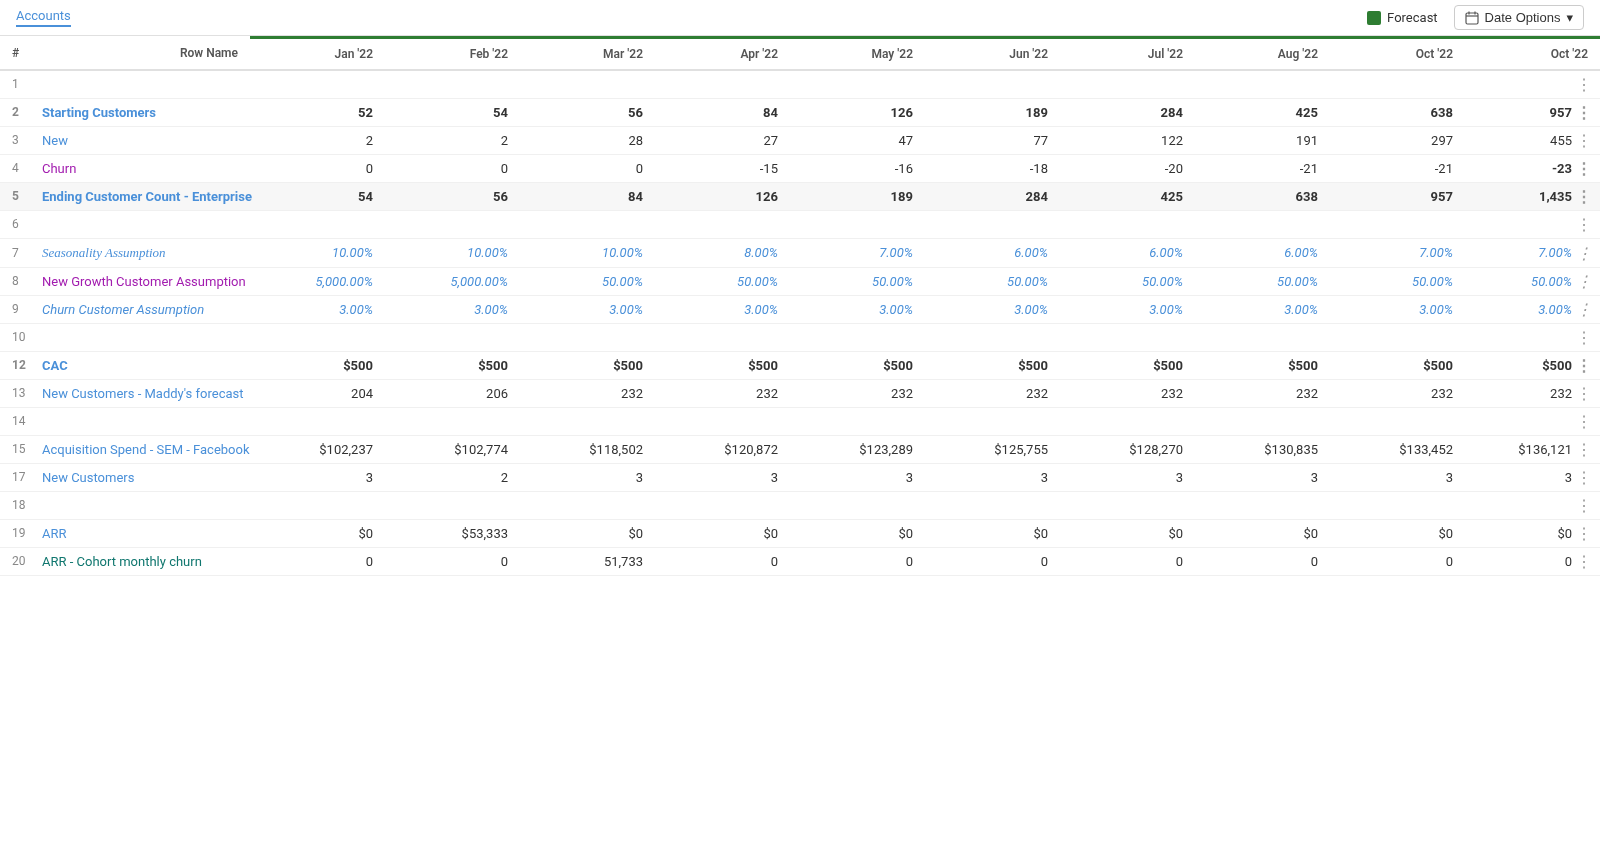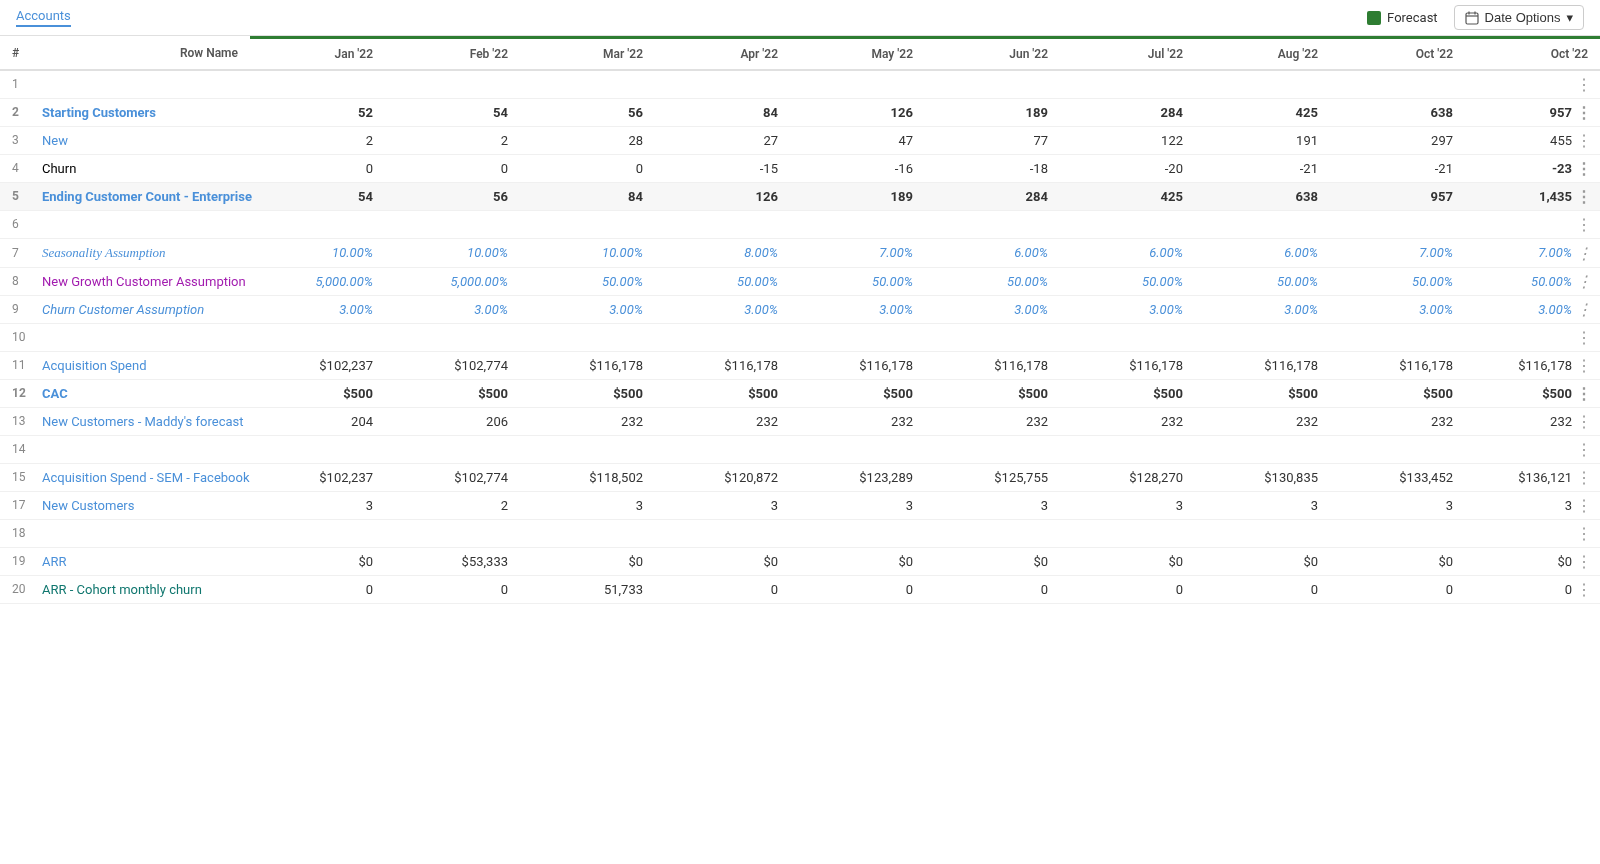--- a/index.html
+++ b/index.html
@@ -147,21 +147,21 @@
           <td>27</td>
           <td>47</td>
           <td>77</td>
           <td>122</td>
           <td>191</td>
           <td>297</td>
           <td style="position: relative; padding-right: 28px;">455<span class="row-menu">⋮</span></td>
         </tr>
         <tr>
           <td>4</td>
-          <td><span style="color: #000000;">Churn</span></td>
+          <td><span style="color: #a21caf;">Churn</span></td>
           <td>0</td>
           <td>0</td>
           <td>0</td>
           <td>-15</td>
           <td>-16</td>
           <td>-18</td>
           <td>-20</td>
           <td>-21</td>
           <td>-21</td>
           <td style="position: relative; padding-right: 28px; font-weight: bold;">-23<span class="row-menu">⋮</span></td>
@@ -247,34 +247,20 @@
           <td></td>
           <td></td>
           <td></td>
           <td></td>
           <td></td>
           <td></td>
           <td style="position: relative; padding-right: 28px;">
             <span class="row-menu">⋮</span>
           </td>
         </tr>
-        <tr>
-          <td>11</td>
-          <td><span style="color: rgb(74, 144, 217);">Acquisition Spend</span></td>
-          <td>$102,237</td>
-          <td>$102,774</td>
-          <td>$116,178</td>
-          <td>$116,178</td>
-          <td>$116,178</td>
-          <td>$116,178</td>
-          <td>$116,178</td>
-          <td>$116,178</td>
-          <td>$116,178</td>
-          <td style="position: relative; padding-right: 28px;">$116,178<span class="row-menu">⋮</span></td>
-        </tr>
         <tr class="row-bold">
           <td>12</td>
           <td><span style="color: rgb(74, 144, 217); font-weight: 700;">CAC</span></td>
           <td style="font-weight: 700;">$500</td>
           <td style="font-weight: 700;">$500</td>
           <td style="font-weight: 700;">$500</td>
           <td style="font-weight: 700;">$500</td>
           <td style="font-weight: 700;">$500</td>
           <td style="font-weight: 700;">$500</td>
           <td style="font-weight: 700;">$500</td>

